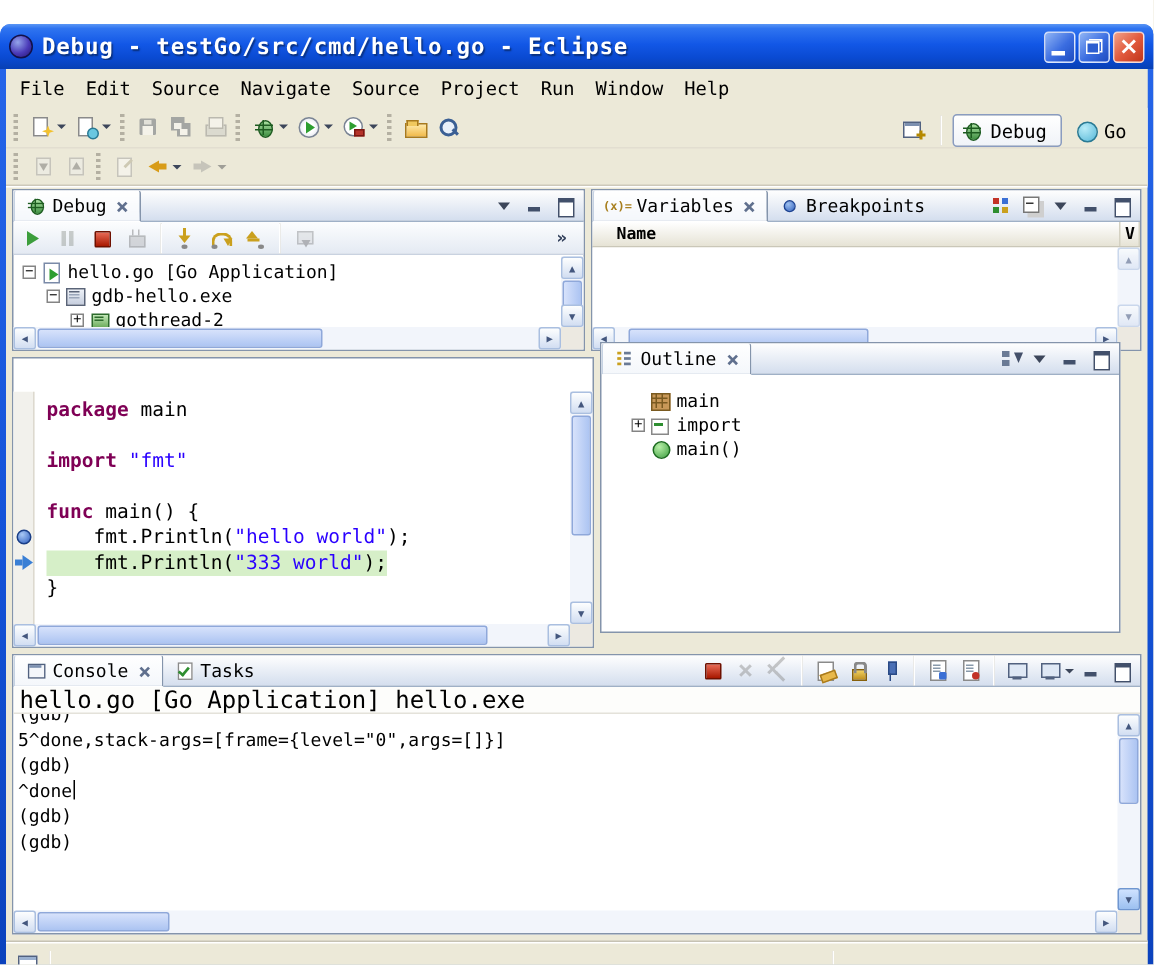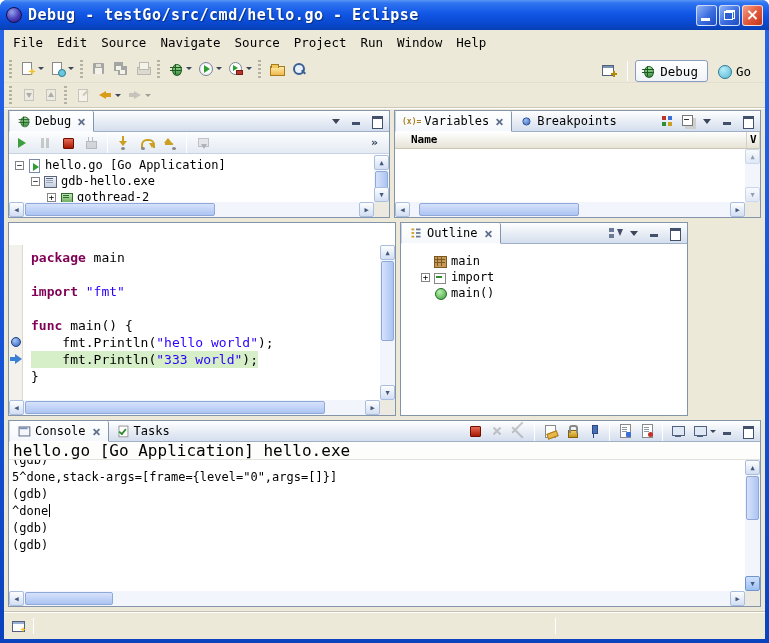--- a/index.html
+++ b/index.html
@@ -1,18 +1,18 @@
 <!DOCTYPE html>
 <html><head>
 <meta charset="utf-8">
 <style>
 *{margin:0;padding:0;box-sizing:border-box;}
 html,body{width:769px;height:643px;}
 body{position:relative;background:#fff;overflow:hidden;font-family:"DejaVu Sans Mono",monospace;font-size:12px;color:#000;}
-.win{position:absolute;inset:0;background:linear-gradient(180deg,#2766ea 0%,#1453d8 55%,#0b42bd 100%);border-radius:7px 7px 0 0;}
+.win{position:absolute;inset:0;background:linear-gradient(180deg,#2766ea 0%,#1453d8 55%,#0b42bd 100%);border-radius:7px 7px 0 0;margin-top:16px;}
 .client{position:absolute;left:4px;top:30px;width:761px;height:609px;background:#ECE9D8;}
 
 
 .titlebar{position:absolute;left:0;top:0;width:769px;height:30px;display:flex;align-items:center;gap:6px;padding:0 6px;border-radius:7px 7px 0 0;
 background:linear-gradient(180deg,#5a96f5 0%,#2f74f0 10%,#1257e6 45%,#0a4ad2 75%,#0840b4 100%);}
 .title-icon{width:16px;height:16px;border-radius:50%;flex:none;background:radial-gradient(circle at 35% 30%,#93a4ea 0%,#4a3ab8 55%,#241470 100%);border:1px solid #121048;}
 .title-text{flex:1;color:#fff;font:bold 15px "DejaVu Sans Mono",monospace;letter-spacing:.5px;white-space:nowrap;overflow:hidden;text-shadow:1px 1px 1px #09307e;}
 .win-buttons{display:flex;gap:2px;flex:none;}
 .winbtn{width:21px;height:21px;border-radius:3px;border:1px solid rgba(255,255,255,.75);display:flex;align-items:center;justify-content:center;position:relative;}
 .winbtn.blue{background:linear-gradient(135deg,#8fb4f5 0%,#3a6ce0 55%,#1e4cc0 100%);}
@@ -553,21 +553,21 @@
       <span class="sb-btn ar-down" data-name="scroll-down-button"></span>
     </div>
     <div class="sb-h" style="left:0;right:15px;" data-name="editor-horizontal-scrollbar">
       <span class="sb-btn ar-left" data-name="scroll-left-button"></span>
       <span class="sb-thumb" style="left:16px;width:300px;" data-name="scrollbar-thumb"></span>
       <span class="sb-btn ar-right" data-name="scroll-right-button"></span>
     </div>
     <div class="sb-corner" data-name="scrollbar-corner"></div>
   </div>
 
-  <div class="panel" style="left:400px;top:222px;width:288px;height:194px;" data-name="outline-view-panel">
+  <div class="panel" style="left:400px;top:212px;width:347px;height:194px;" data-name="outline-view-panel">
     <div class="tabbar" data-name="outline-view-tabbar">
       <div class="tab selected" data-name="tab-outline">
         <span class="ic i-outline-i" data-name="outline-view-icon"></span>
         <span data-name="tab-outline-label">Outline</span>
         <span class="ic i-tclose" data-name="close-tab-icon"></span>
       </div>
       <div class="view-controls" data-name="outline-view-controls">
         <span class="vbtn" data-name="sort-button">
             <span class="ic i-sort" data-name="sort-icon"></span>
           </span>

